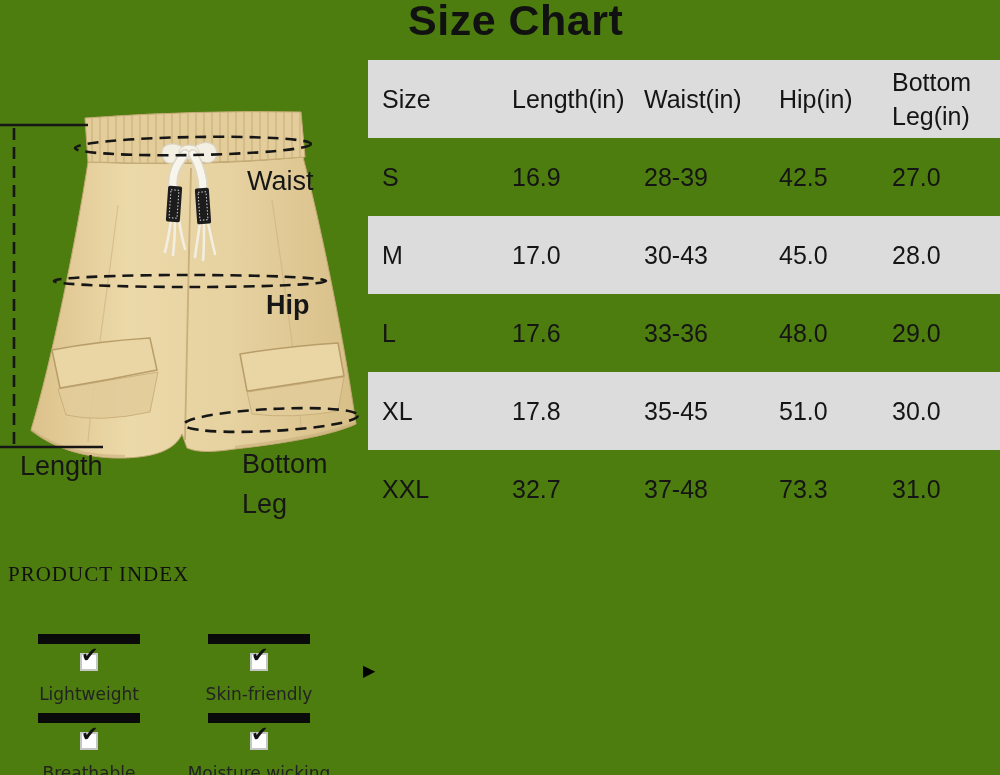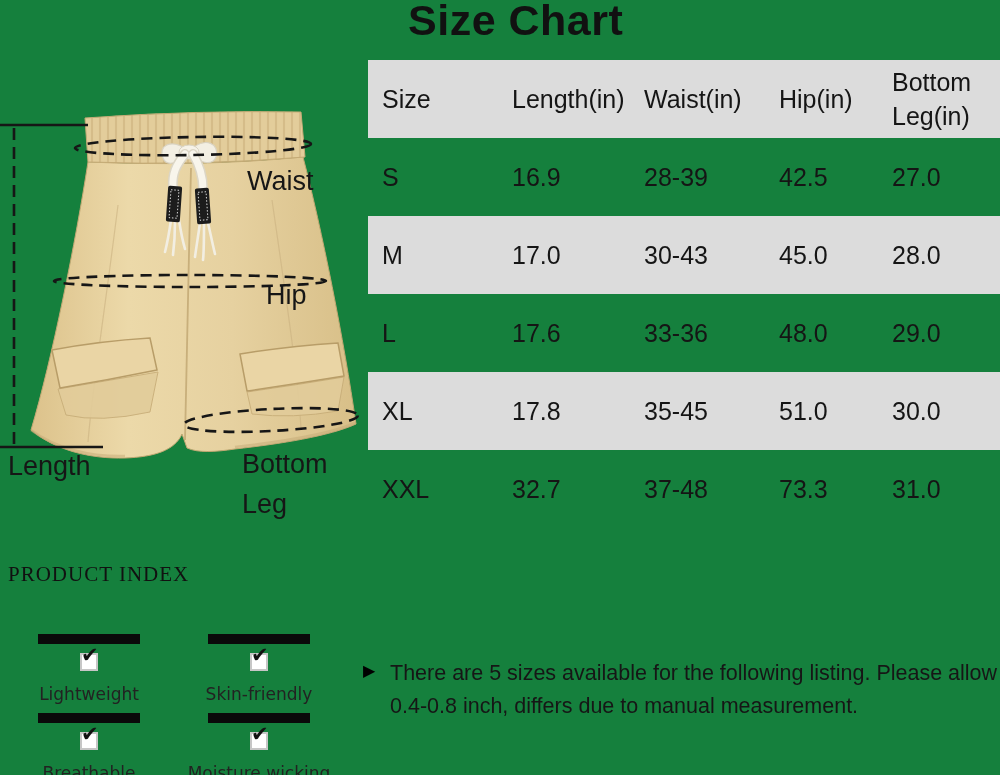--- a/index.html
+++ b/index.html
@@ -1,33 +1,33 @@
 <!DOCTYPE html>
 <html><head>
 <meta charset="utf-8">
 <style>
   html,body{margin:0;padding:0;background:#ffffff;}
   .canvas{
-    position:relative;width:1000px;height:775px;background:#15803d;overflow:hidden;
+    position:relative;width:1000px;height:775px;background:#4d7c0f;overflow:hidden;
     font-family:"Liberation Sans",sans-serif;color:#161616;
   }
   
   .page-title{
     position:absolute;left:408px;top:-4px;margin:0;
     font-size:43px;font-weight:700;letter-spacing:0.5px;color:#111;
   }
   
   .diagram{position:absolute;left:0;top:110px;width:370px;height:420px;}
   .diagram svg{position:absolute;left:0;top:0;}
   .measure-label{
     position:absolute;font-size:27px;color:#161616;white-space:nowrap;line-height:30px;
   }
   .lbl-waist{left:247px;top:56px;}
-  .lbl-hip{left:266px;top:170px;}
-  .lbl-length{left:8px;top:341px;}
+  .lbl-hip{left:266px;top:180px;font-weight:bold;}
+  .lbl-length{left:20px;top:341px;}
   .lbl-bottom{left:242px;top:339px;}
   .lbl-leg{left:242px;top:379px;}
   
   .size-table{
     position:absolute;left:368px;top:60px;width:632px;
     border-collapse:collapse;table-layout:fixed;font-size:25px;color:#151515;
   }
   .size-table th,.size-table td{
     text-align:left;vertical-align:middle;padding:0;font-weight:400;line-height:34px;
   }
@@ -237,18 +237,14 @@
   </div>
   <div class="feature f4">
     <div class="bar"></div>
     <div class="checkbox">
         <span class="tick">✔</span>
       </div>
     <div class="feature-label">Moisture wicking</div>
   </div>
 
   <div class="note-bullet">▶</div>
-  <div class="note">
-    <div>There are 5 sizes available for the following listing. Please allow</div>
-    <div>0.4-0.8 inch, differs due to manual measurement.</div>
-  </div>
 
 </div>
 
 </body></html>

